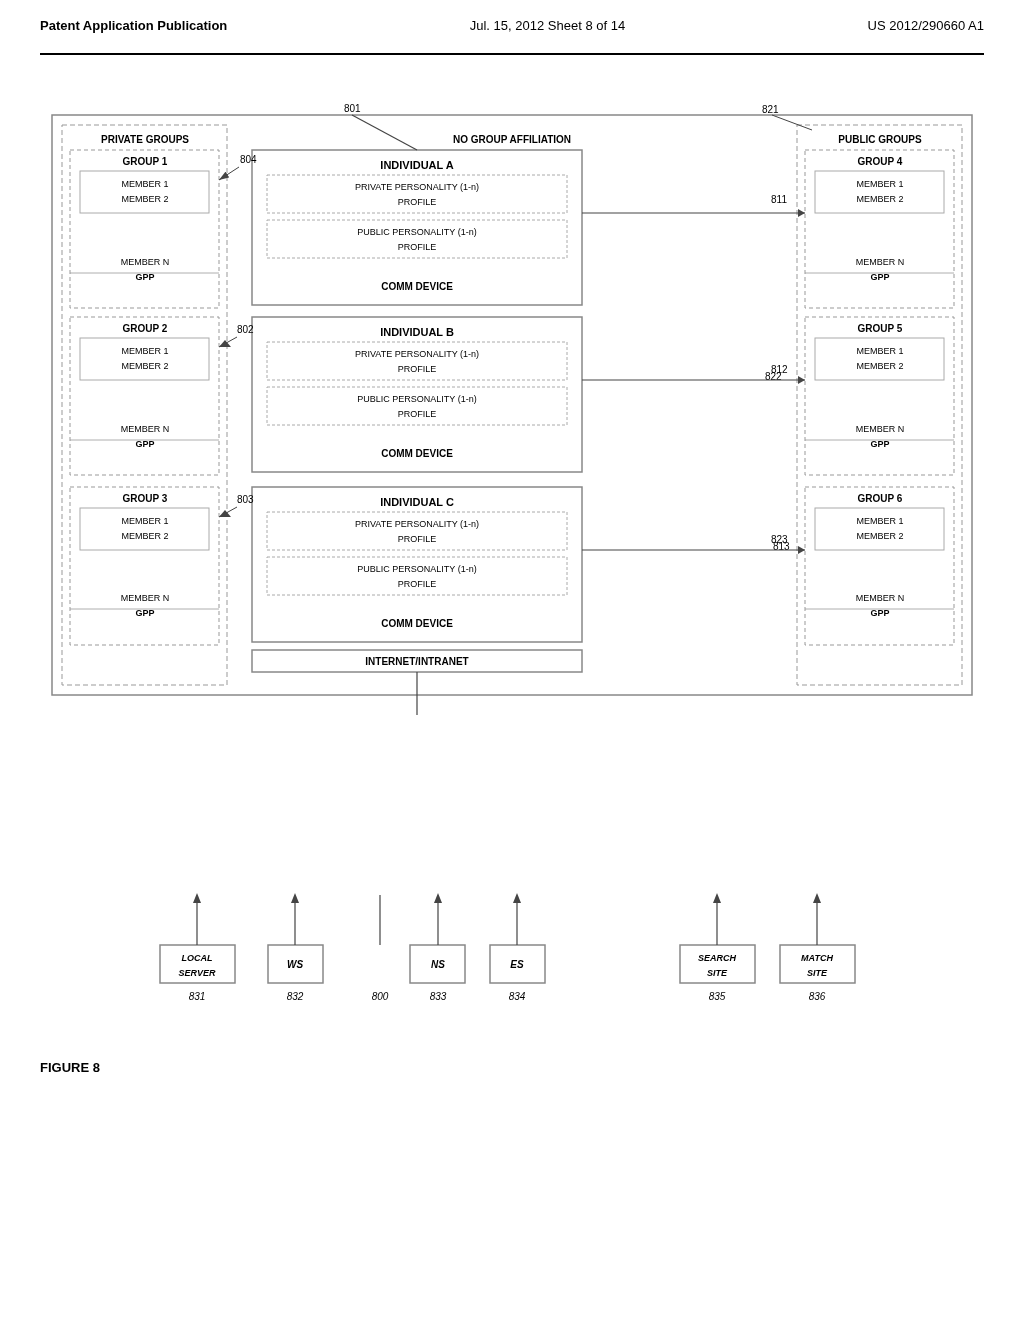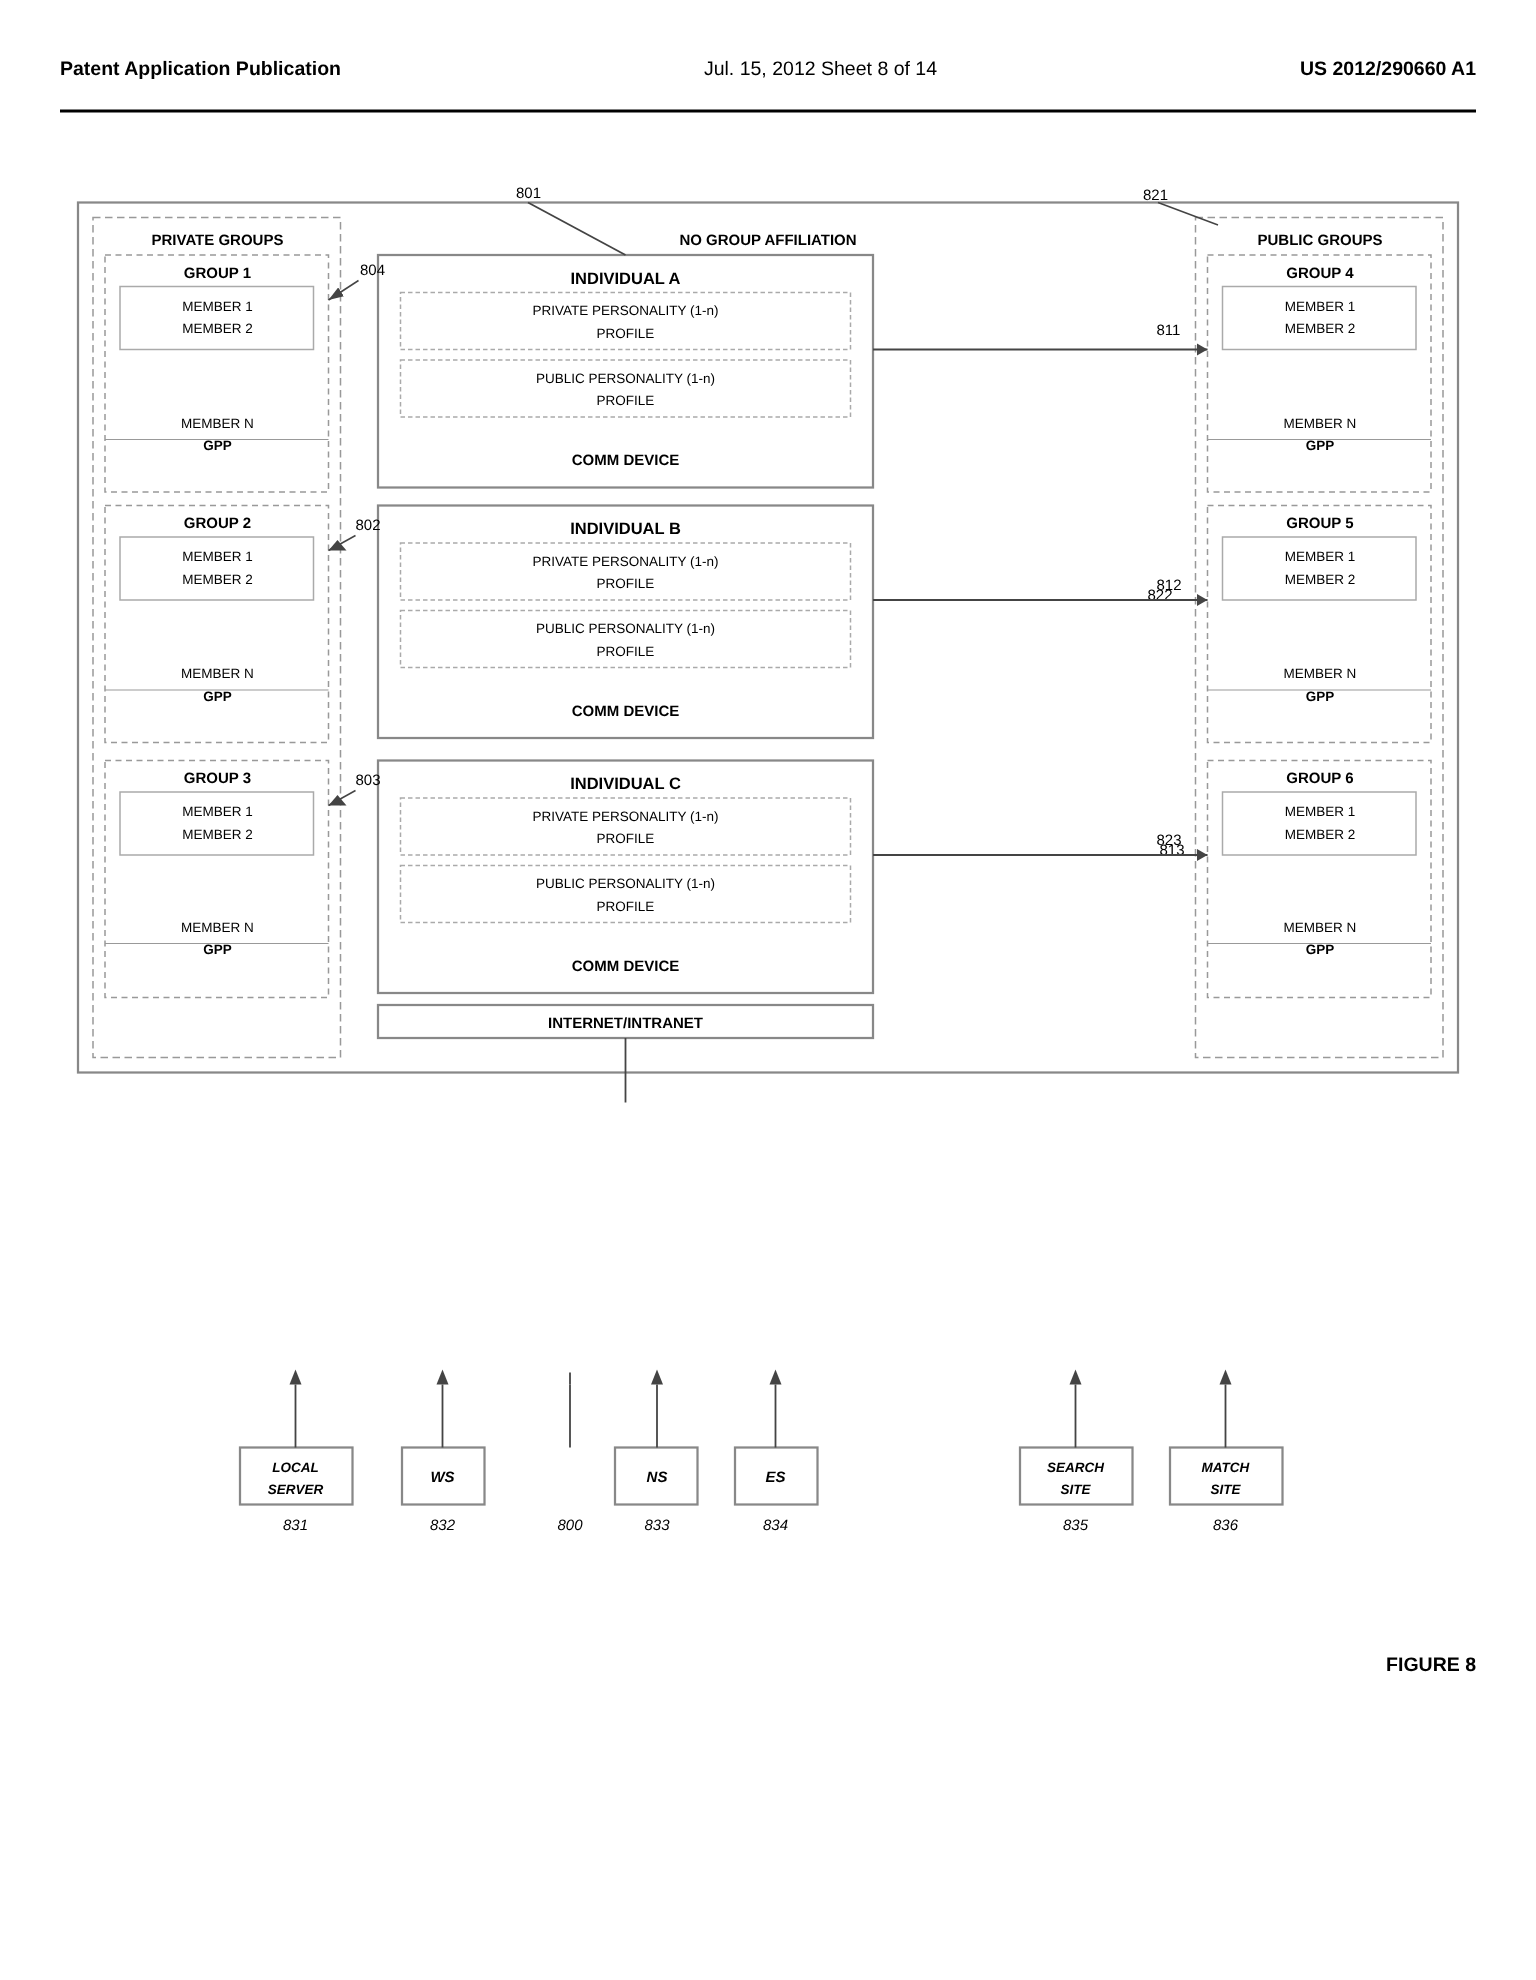--- a/index.html
+++ b/index.html
@@ -7,21 +7,21 @@
       background: #fff;
       font-family: Arial, Helvetica, sans-serif;
       width: 1024px;
       min-height: 1320px;
       position: relative;
     }
 
     .page {
       width: 1024px;
       min-height: 1320px;
-      padding: 28px 40px;
+      padding: 8px 40px;
       background: #fff;
     }
 
     
     .header {
       display: flex;
       justify-content: space-between;
       align-items: center;
       padding: 10px 0 20px 0;
       border-bottom: 2px solid #000;
@@ -29,29 +29,29 @@
     }
     .header-left {
       font-size: 13px;
       font-weight: bold;
     }
     .header-center {
       font-size: 13px;
     }
     .header-right {
       font-size: 13px;
-      font-weight: bold;
+      font-weight: normal;
     }
 
     
     .figure-caption {
-      text-align: right;
+      text-align: left;
       font-size: 13px;
       font-weight: bold;
-      margin-top: 32px;
+      margin-top: 11px;
     }
 
     
     .svg-container {
       margin: 40px auto 0 auto;
       display: block;
     }
   </style>
 </head>
 <body>

